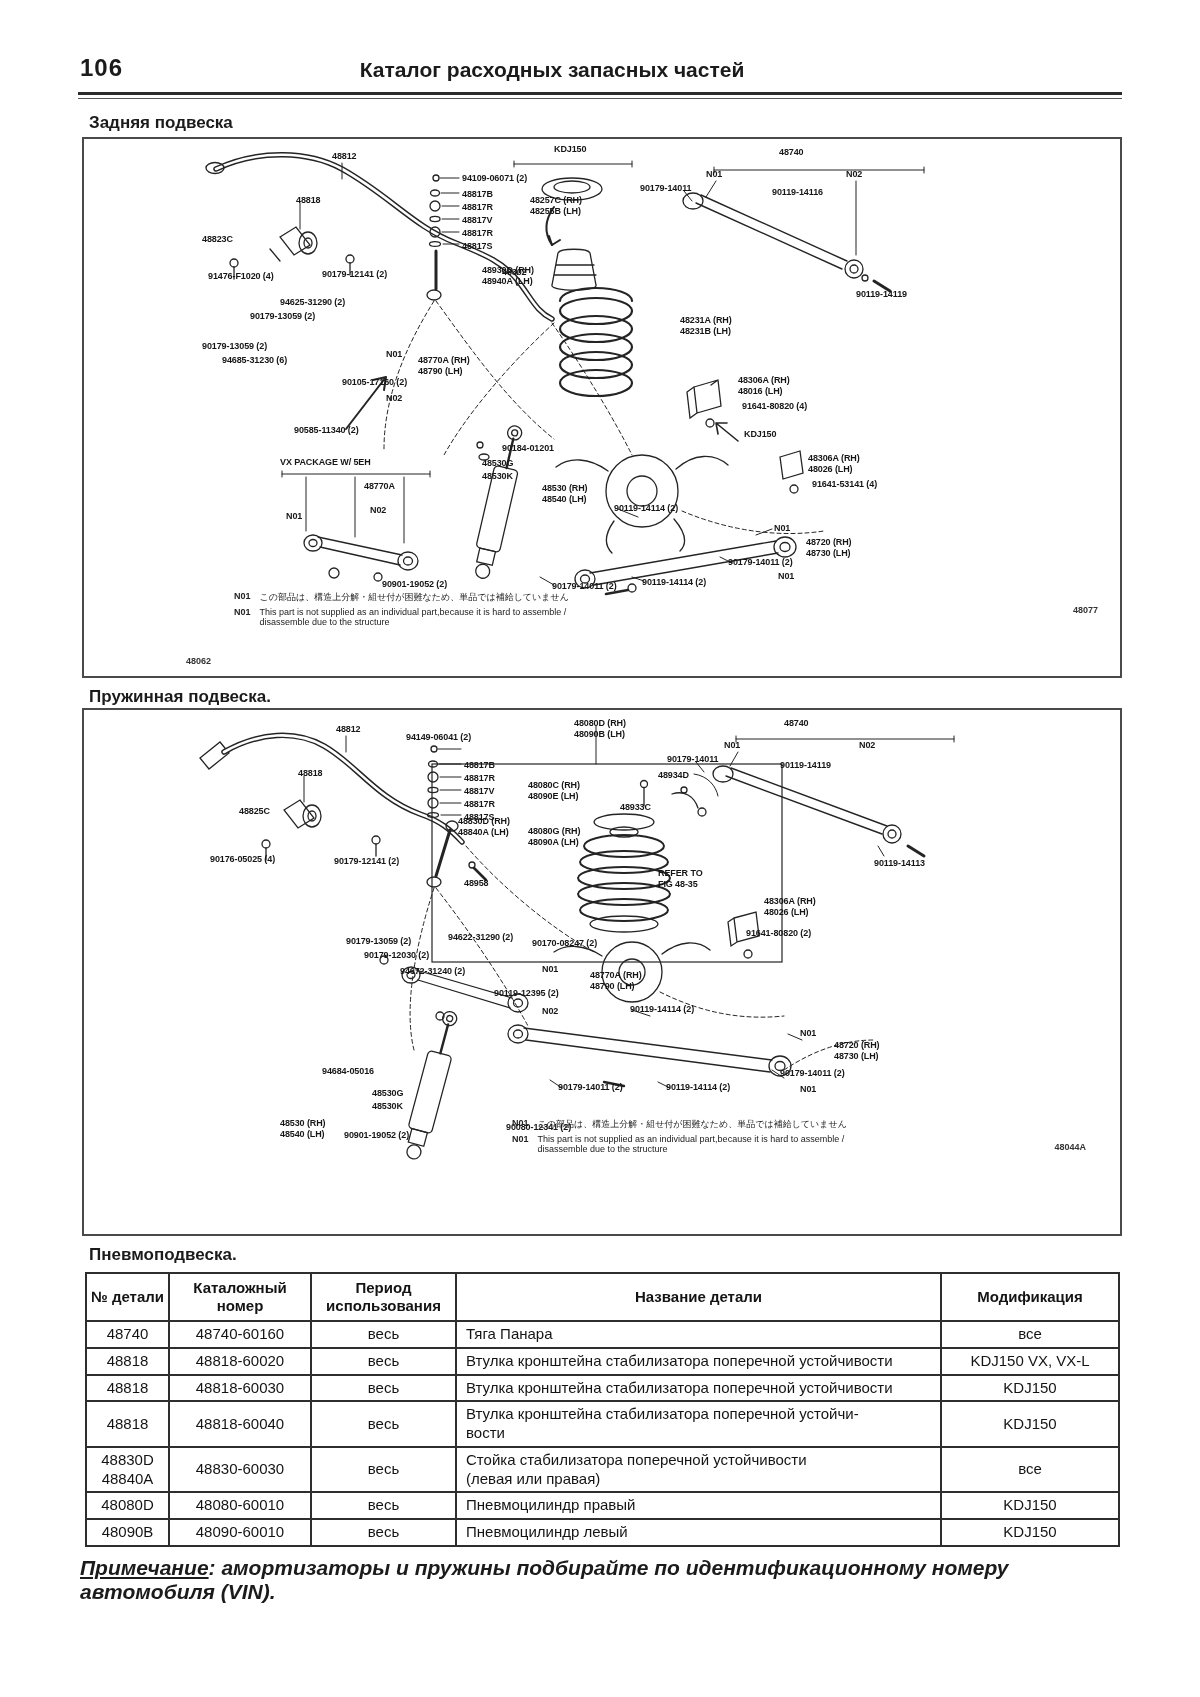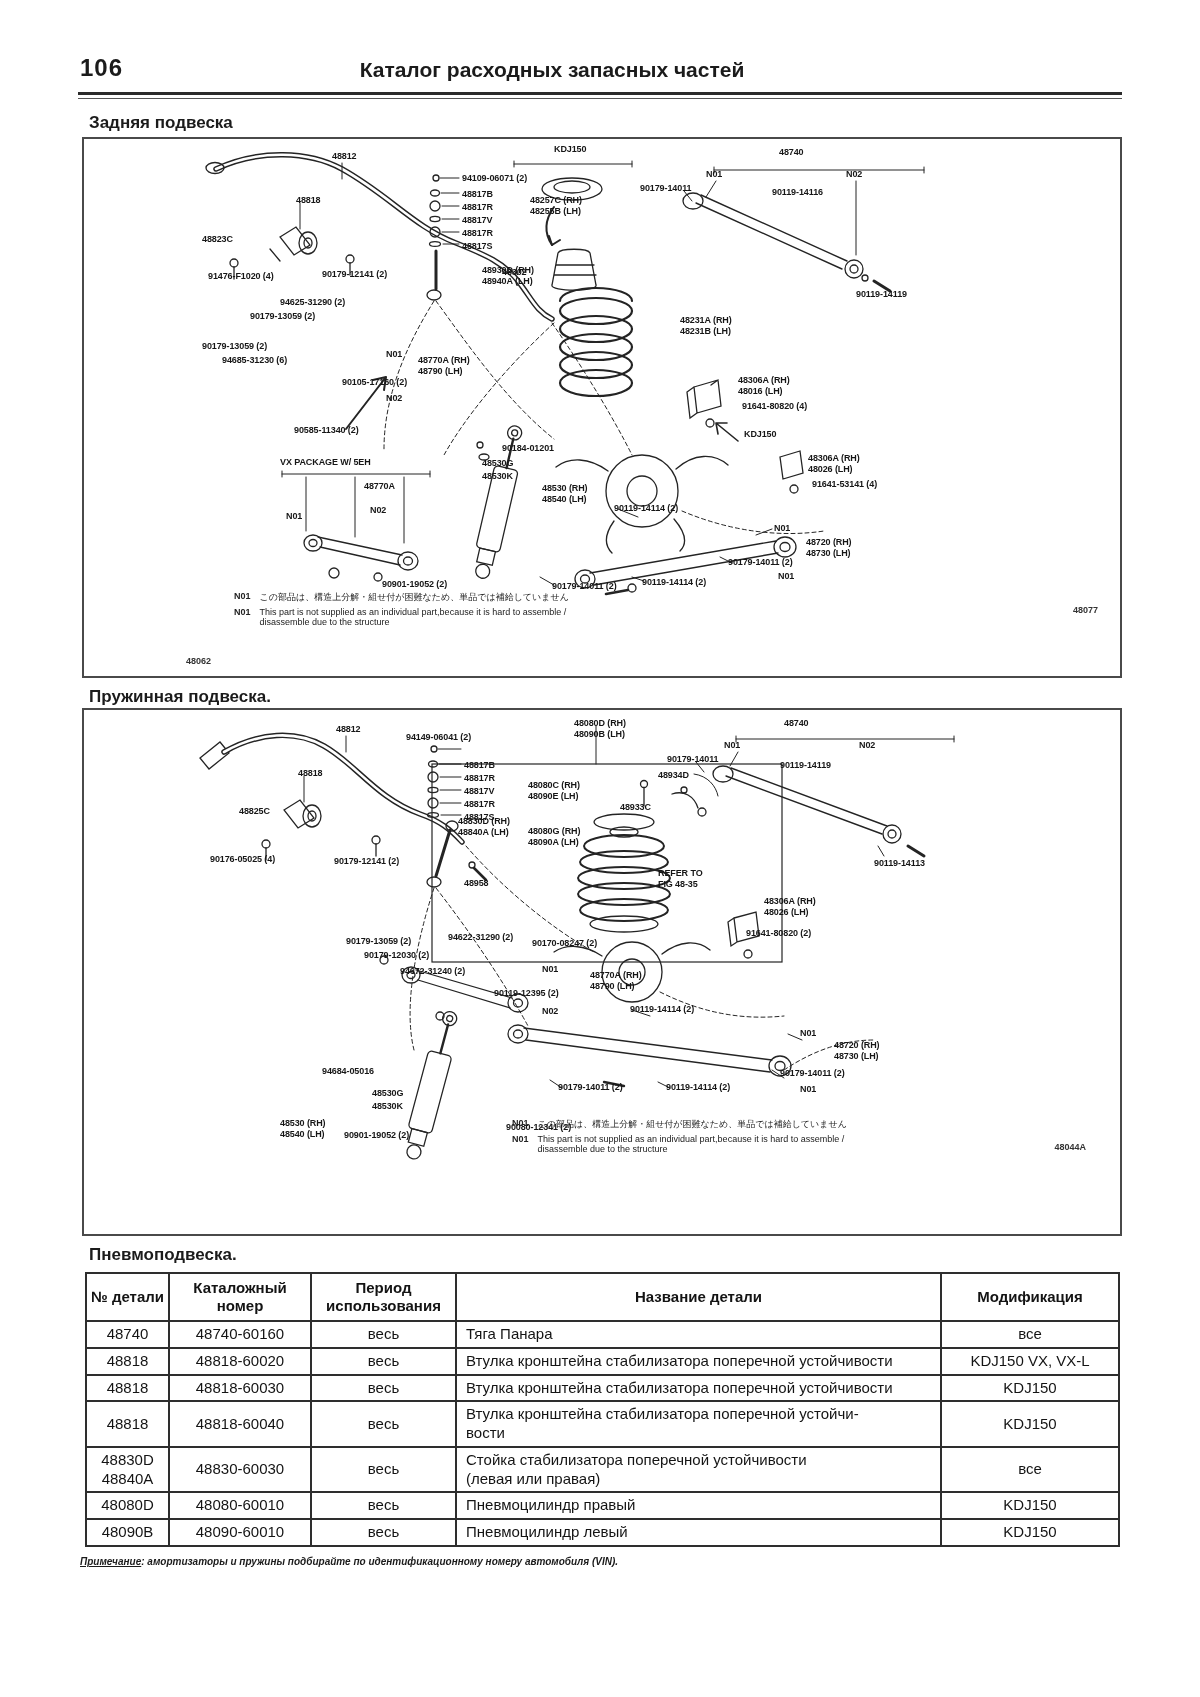--- a/index.html
+++ b/index.html
@@ -31,21 +31,21 @@
   
   .ptable{position:absolute;left:85px;top:1272px;width:1033px;border-collapse:collapse;
           font-size:15px;color:#141414;table-layout:fixed;}
   .ptable th,.ptable td{border:2px solid #2e2e2e;padding:3px 6px;vertical-align:middle;}
   .ptable th{font-weight:bold;text-align:center;font-size:15px;line-height:1.2;padding:5px 2px;}
   .ptable td{white-space:pre-line;line-height:1.25;}
   .ptable td.c0,.ptable td.c1,.ptable td.c2,.ptable td.c4{text-align:center;}
   .ptable td.c3{text-align:left;padding-left:9px;}
   
   .footnote{position:absolute;left:80px;top:1556px;width:1040px;margin:0;
-            font-size:10px;font-weight:bold;font-style:italic;}
+            font-size:21px;font-weight:bold;font-style:italic;}
   .footnote .nlabel{text-decoration:underline;}
 </style>
 </head>
 <body>
 
 <div class="page">
 
   <span class="pagenum">106</span>
   <span class="ptitle">Каталог расходных запасных частей</span>
   <div class="rule"></div>

